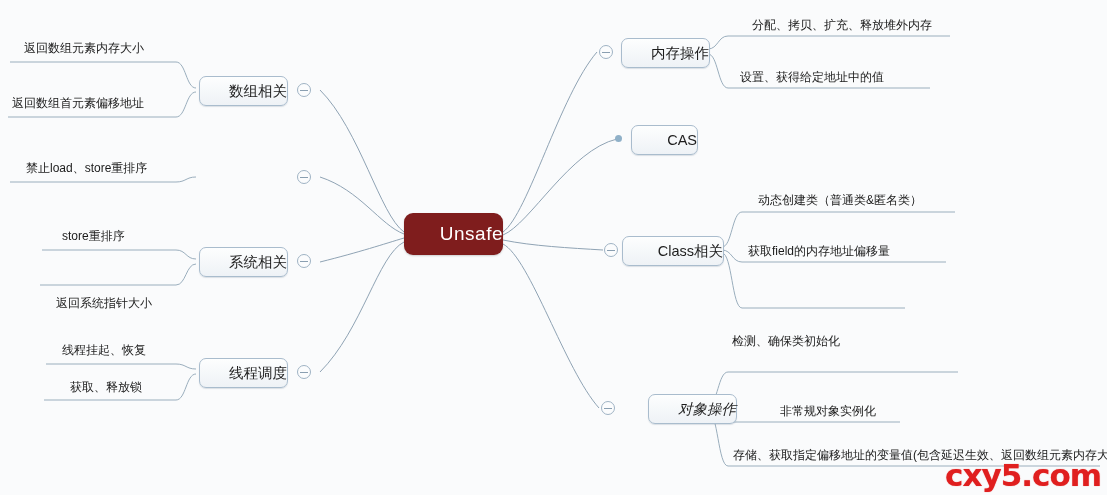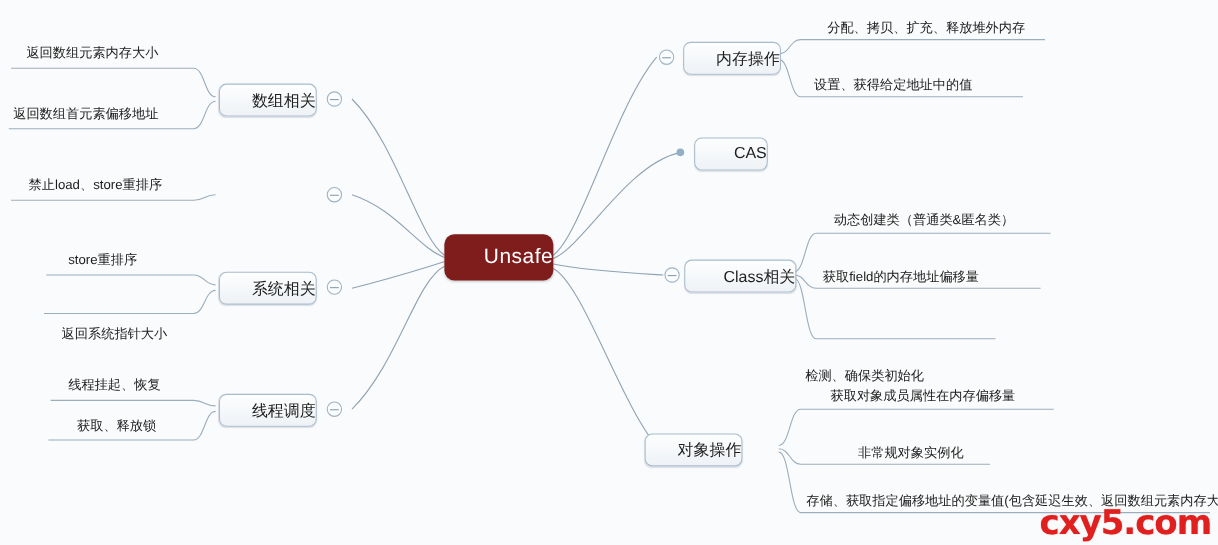--- a/index.html
+++ b/index.html
@@ -165,29 +165,28 @@
   <div class="branch-node" style="left:631px;top:125px;width:65px;height:28px;">
     <span>CAS</span>
   </div>
 
   <div class="toggle" style="left:604px;top:243px;"></div>
   <div class="branch-node" style="left:622px;top:236px;width:100px;height:28px;">
     <span>Class相关</span>
   </div>
 
   <div class="toggle" style="left:601px;top:401px;"></div>
-  <div class="branch-node" style="left:586px;top:394px;width:87px;height:28px;">
+  <div class="branch-node" style="left:648px;top:394px;width:87px;height:28px;font-style:italic;">
     <span>对象操作</span>
   </div>
 
   <div class="leaf right" style="left:752px;top:18px;">分配、拷贝、扩充、释放堆外内存</div>
   <div class="leaf right" style="left:740px;top:70px;">设置、获得给定地址中的值</div>
 
   <div class="leaf right" style="left:758px;top:193px;">动态创建类（普通类&amp;匿名类）</div>
   <div class="leaf right" style="left:748px;top:244px;">获取field的内存地址偏移量</div>
   <div class="leaf right" style="left:732px;top:290px;margin-top:44px;">检测、确保类初始化</div>
 
-  <div class="leaf right" style="left:755px;top:353px;">获取对象成员属性在内存偏移量</div>
   <div class="leaf right" style="left:748px;top:404px;margin-left:32px;">非常规对象实例化</div>
   <div class="leaf right small" style="left:733px;top:448px;">存储、获取指定偏移地址的变量值(包含延迟生效、返回数组元素内存大小)</div>
 
   <div class="watermark">cxy5.com</div>
 </div>
 
 </body></html>

